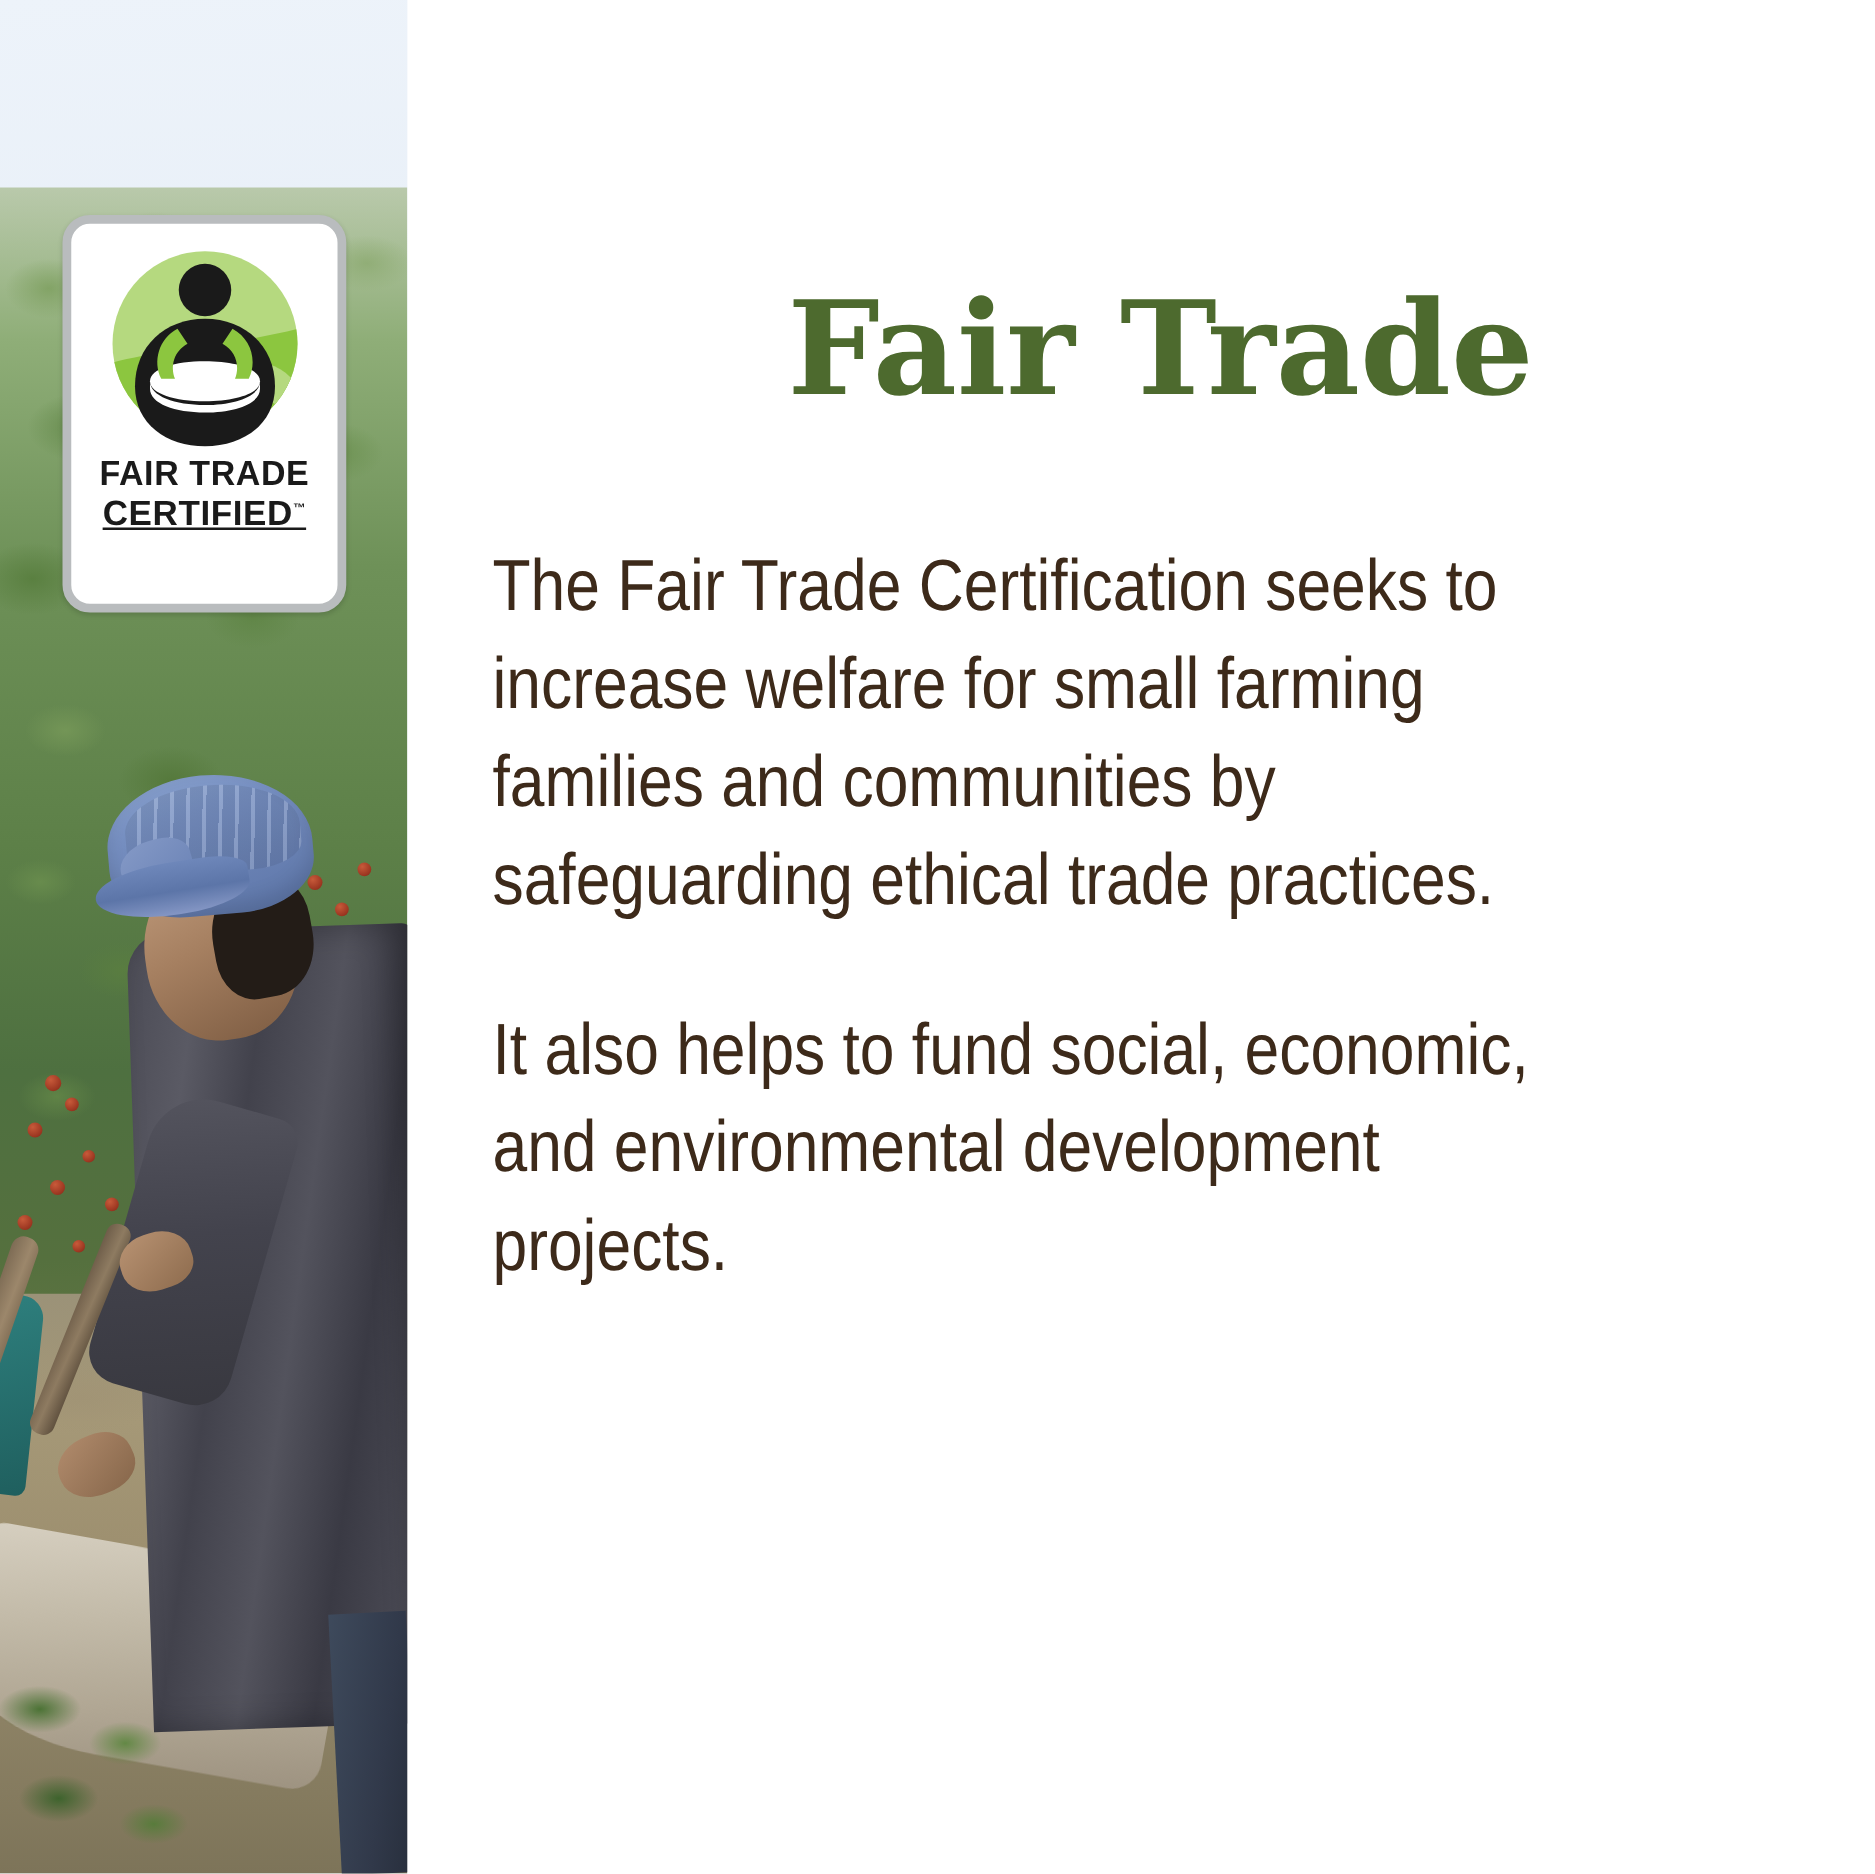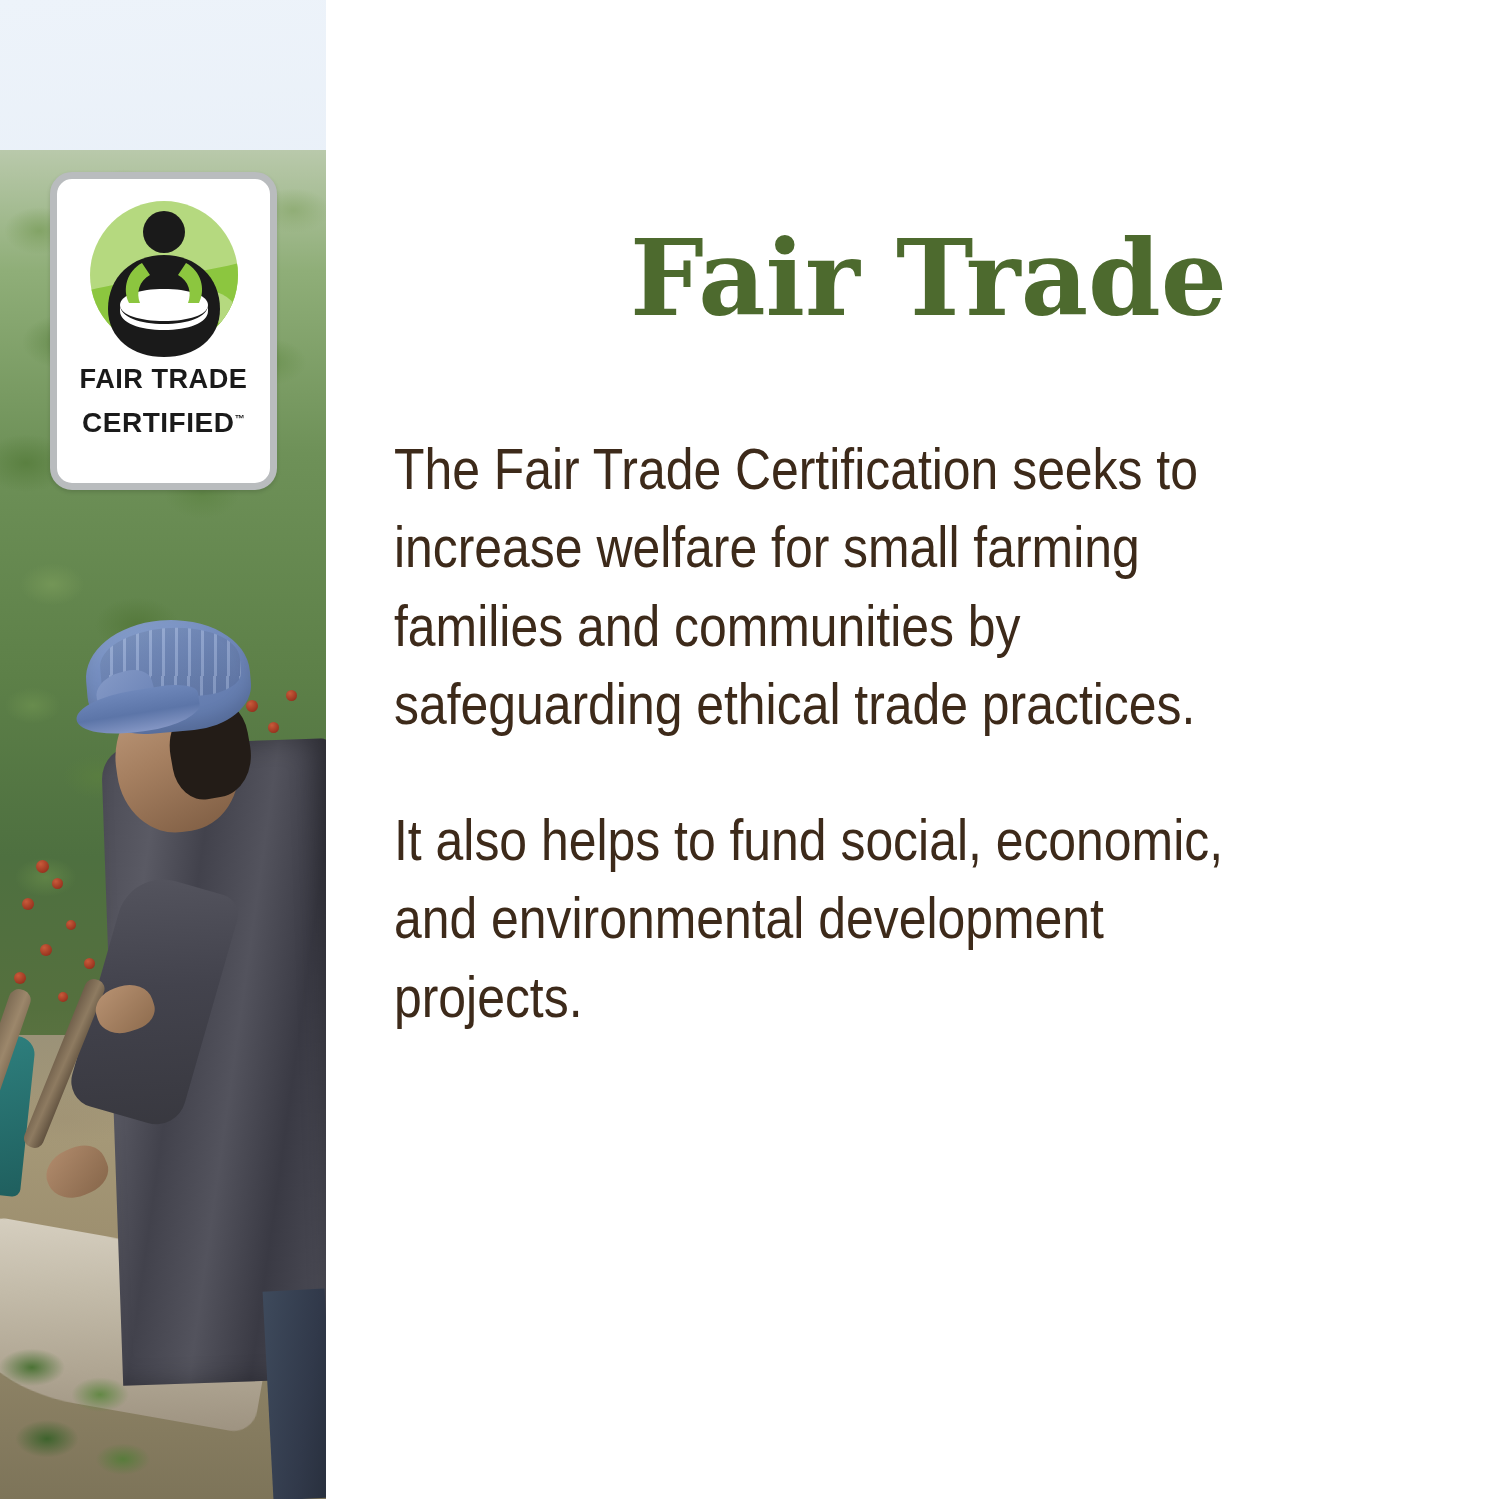--- a/index.html
+++ b/index.html
@@ -244,22 +244,23 @@
     line-height: 1.0;
   }
   .badge-line1 {
     font-size: 28px;
     transform: scaleX(0.97);
     display: block;
   }
   .badge-line2 {
     font-size: 28px;
     display: block;
-    margin-top: 16px;
+    margin-top: 4px;
     position: relative;
+    text-decoration: underline;
   }
   .badge-tm {
     font-size: 10px;
     vertical-align: super;
     font-weight: bold;
   }
 
   
   .content {
     position: absolute;

